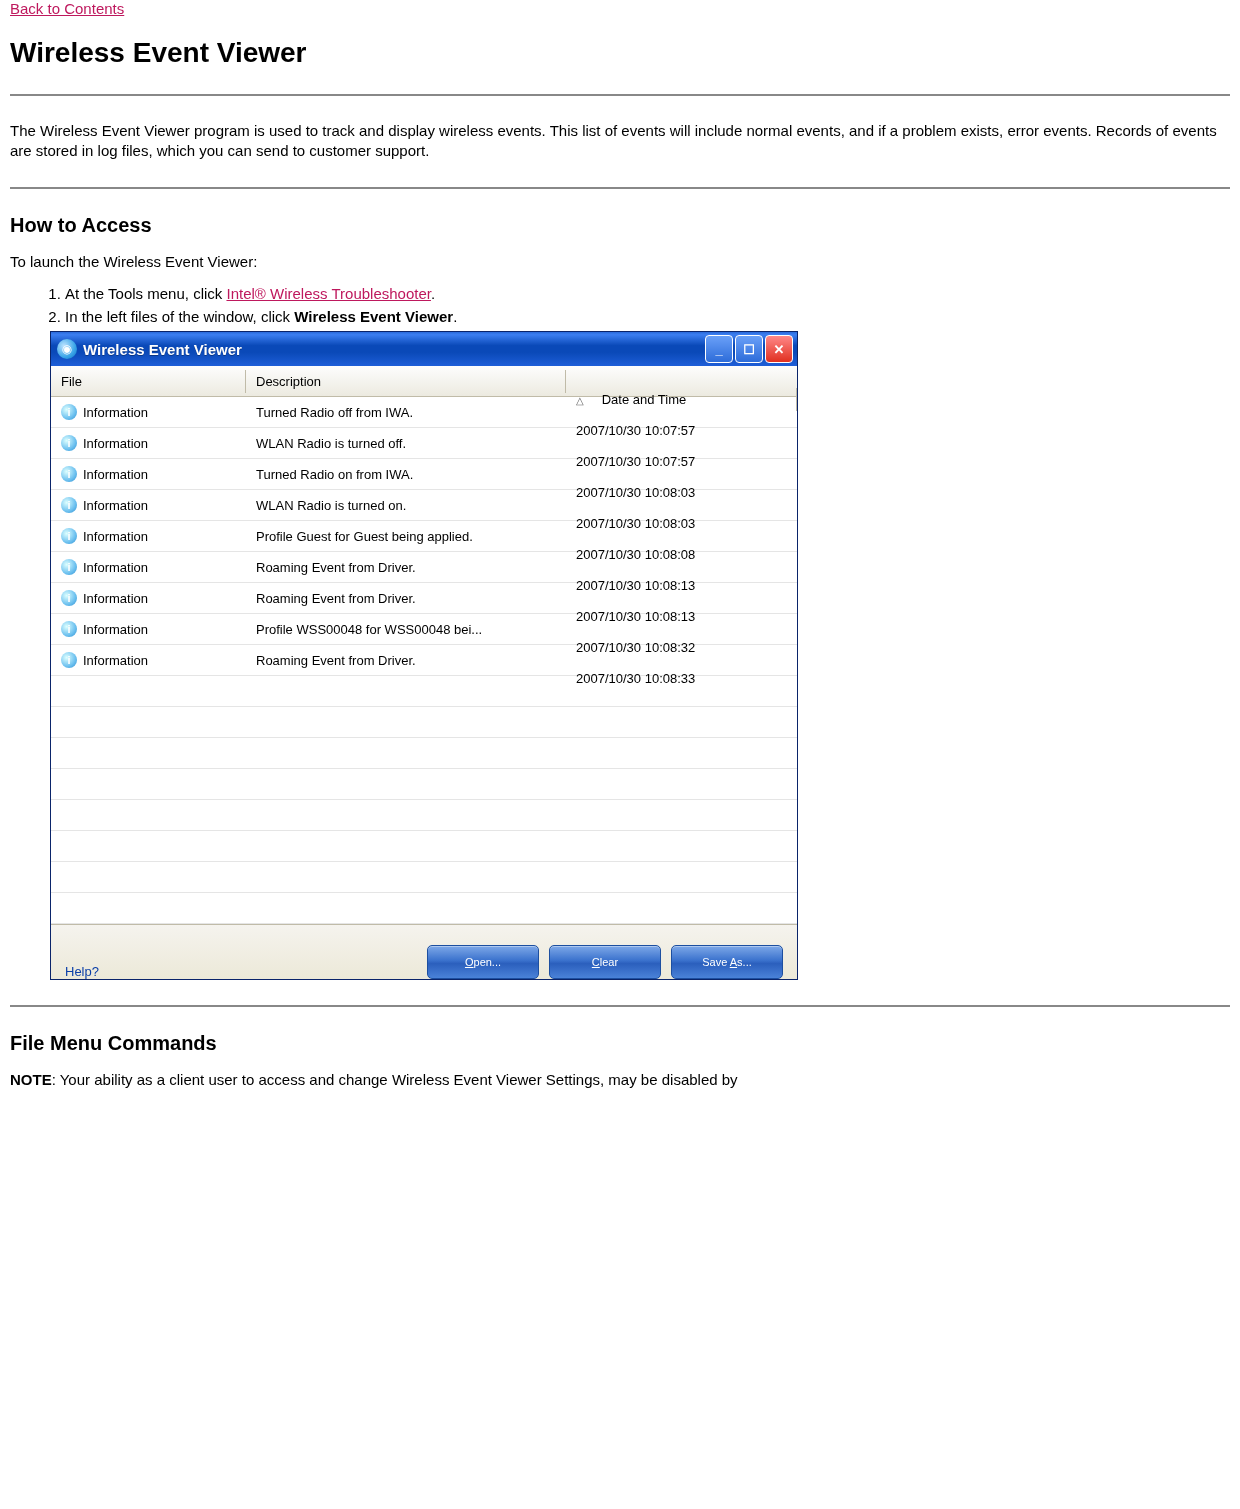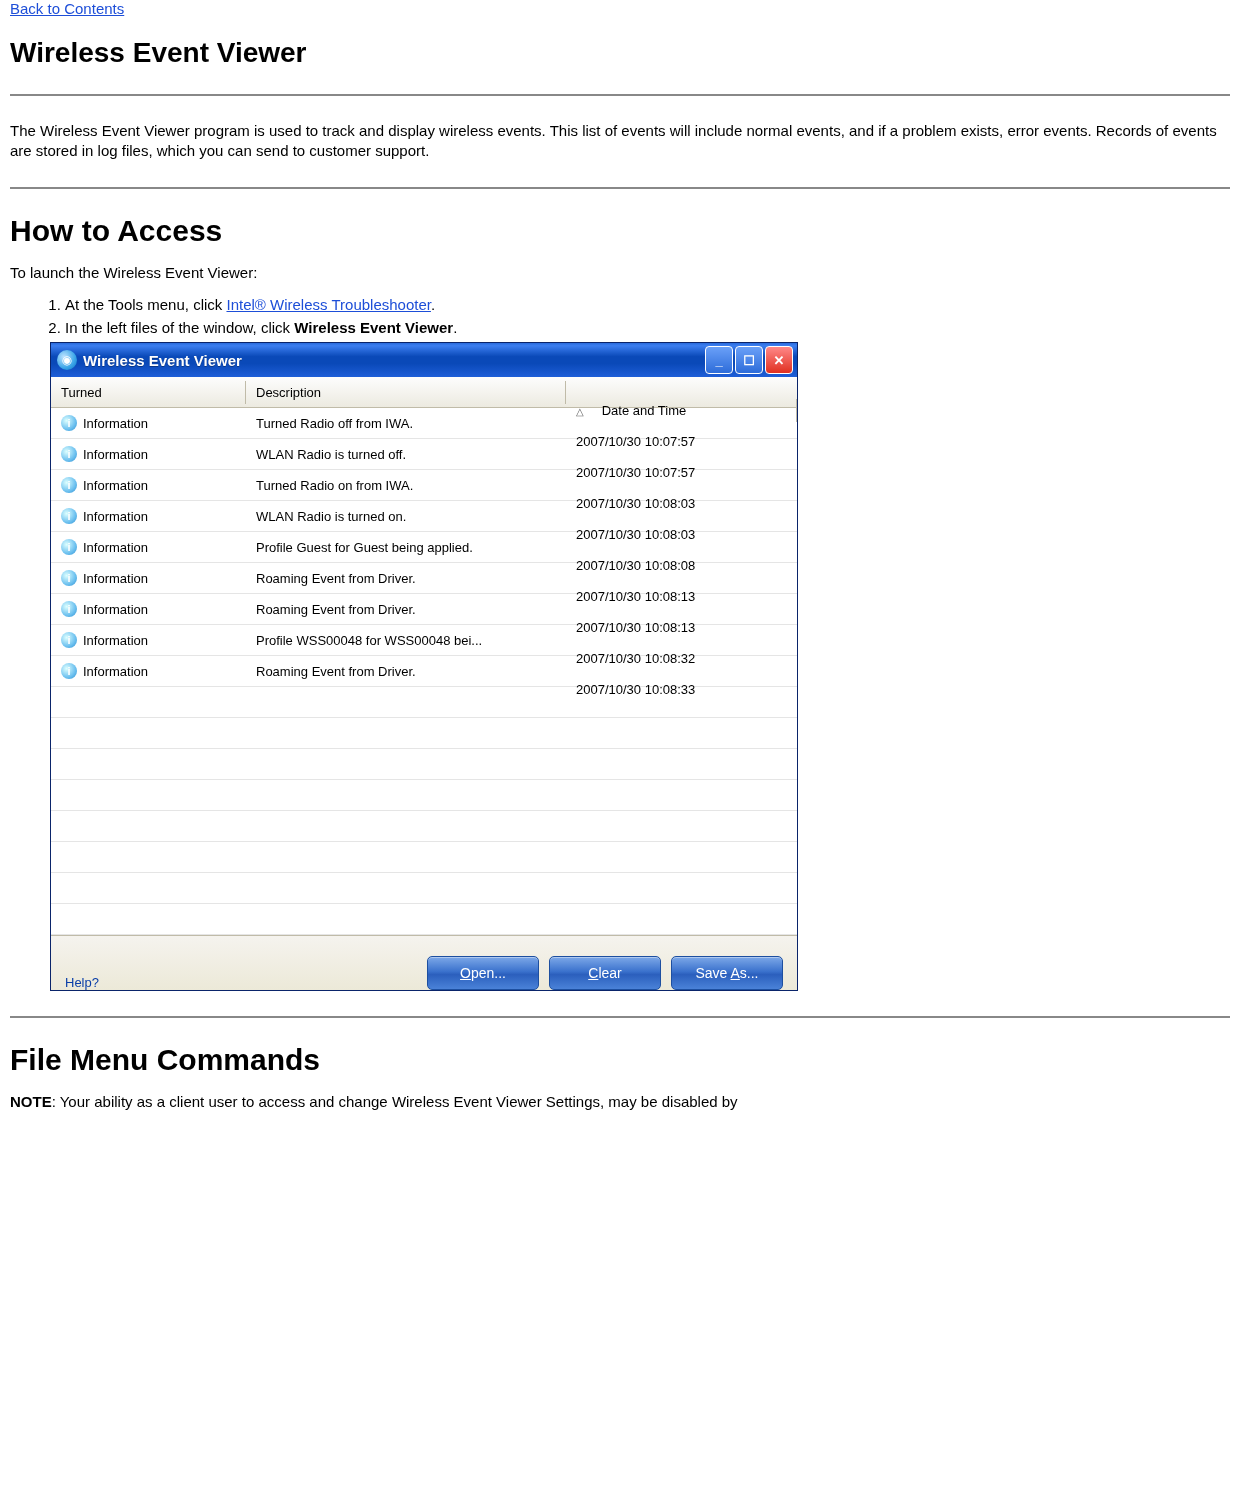--- a/index.html
+++ b/index.html
@@ -4,23 +4,23 @@
 <style>
   body {
     font-family: Verdana, Geneva, sans-serif;
     font-size: 15px;
     color: #000;
     margin: 0;
     padding: 0 10px;
     background: #fff;
     width: 1220px;
   }
-  a { color: #1d4ed8; text-decoration: underline; text-align: center; }
+  a { color: #be185d; text-decoration: underline; text-align: center; }
   h1 { font-size: 28px; font-weight: bold; margin: 20px 0 15px 0; }
-  h2 { font-size: 30px; font-weight: bold; margin: 20px 0 15px 0; }
+  h2 { font-size: 20px; font-weight: bold; margin: 20px 0 15px 0; }
   hr { border: none; border-top: 2px solid #888; margin: 25px 0; }
   p { margin: 10px 0; line-height: 1.35; }
   ol { margin: 12px 0 4px 0; padding-left: 55px; }
   ol li { margin: 3px 0; line-height:1.35; }
   .strong { font-weight: bold; }
 
   
   .shot {
     width: 746px;
     margin-left: 40px;
@@ -95,21 +95,21 @@
     display:flex;
     align-items:flex-end;
     padding: 0 14px;
   }
   .help-link { color:#0a3ea8; margin-right:auto; }
   .btn {
     min-width:110px; height:32px;
     border-radius:5px;
     border:1px solid #1d4fa0;
     background: linear-gradient(to bottom,#7da8e8 0%,#3b72cd 45%,#2b5fbd 55%,#4a82d8 100%);
-    color:#fff; font-size:14px;
+    color:#fff; font-size:11px;
     display:flex;align-items:center;justify-content:center;
     margin-left:10px;
     box-shadow: inset 0 1px 0 rgba(255,255,255,.4);
   }
   .btn u { text-decoration: underline; }
 </style>
 </head>
 <body>
 
 
@@ -143,21 +143,21 @@
     <span class="app-icon">◉</span>
     <span class="titlebar-title">Wireless Event Viewer</span>
     <div class="ctl-group">
       <div class="ctl-btn ctl-min">_</div>
       <div class="ctl-btn ctl-max">☐</div>
       <div class="ctl-btn ctl-close">✕</div>
     </div>
   </div>
   <div class="grid">
     <div class="grid-row grid-header">
-      <div class="cell c-level">Turned</div>
+      <div class="cell c-level">File</div>
       <div class="cell c-desc">Description</div>
       <div class="cell c-date"><span class="sort-arrow">△</span><span>Date and Time</span></div>
     </div>
     <div id="grid-body">
         <div class="grid-row">
           <div class="cell c-level">
             <span class="info-icon">i</span>
             <span>Information</span>
           </div>
           <div class="cell c-desc">Turned Radio off from IWA.</div>

